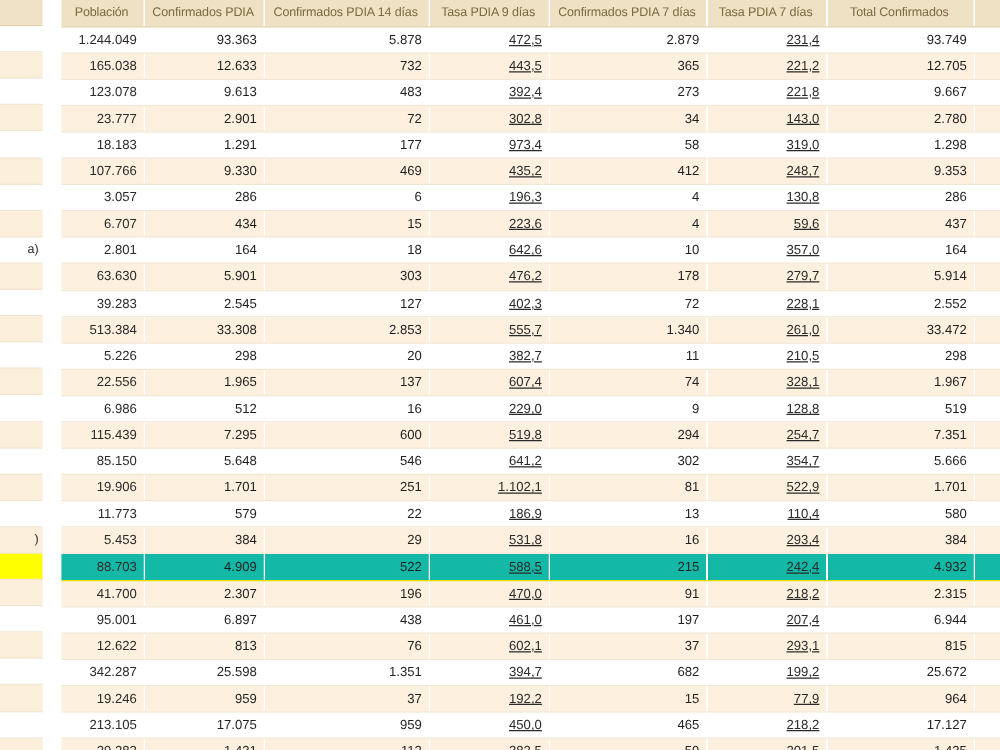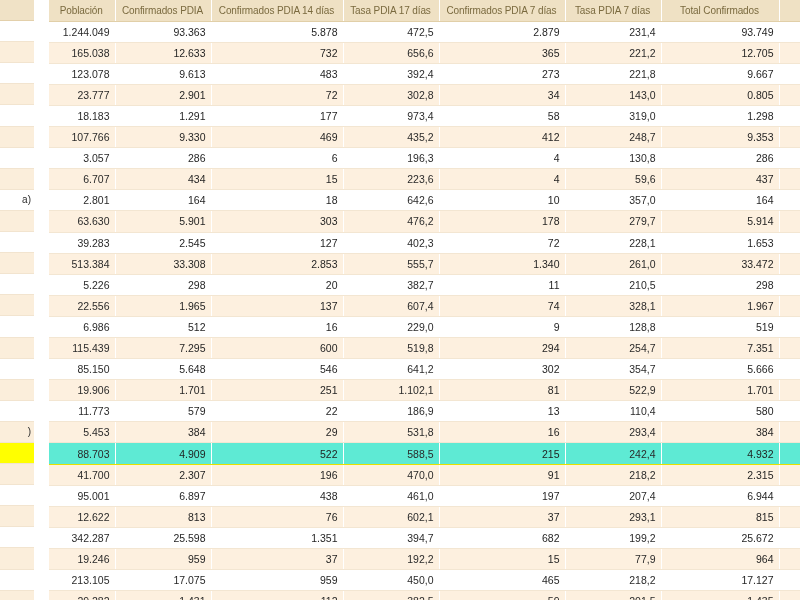--- a/index.html
+++ b/index.html
@@ -92,25 +92,25 @@
     border-right: 1px solid #ffffff;
     letter-spacing: -0.1px;
   }
   table.sheet tbody tr.even td {
     background: #ffffff;
   }
   table.sheet tbody tr.odd td {
     background: #fdf0df;
   }
   table.sheet tbody tr.highlight td {
-    background: #5eead4;
+    background: #14b8a6;
     border-bottom: 1px solid #e6e000;
   }
   table.sheet tbody td.col-pob { color: #2a2a2a; margin-top: 24px; }
-  table.sheet tbody td.tasa { color: #2a2a2a; }
+  table.sheet tbody td.tasa { color: #2a2a2a; text-decoration: underline; }
 
   
   col.c0 { width: 66px; }
   col.c1 { width: 96px; }
   col.c2 { width: 132px; }
   col.c3 { width: 96px; }
   col.c4 { width: 126px; }
   col.c5 { width: 96px; }
   col.c6 { width: 118px; }
   col.c7 { width: 130px; }
@@ -167,21 +167,21 @@
         <col class="c4">
           <col class="c5">
           <col class="c6">
           <col class="c7">
       </colgroup>
       <thead>
         <tr>
           <th>Población</th>
           <th>Confirmados PDIA</th>
           <th>Confirmados PDIA 14 días</th>
-          <th>Tasa PDIA 17 días</th>
+          <th>Tasa PDIA 9 días</th>
           <th>Confirmados PDIA 7 días</th>
           <th>Tasa PDIA 7 días</th>
           <th>Total Confirmados</th>
           <th>Curados</th>
         </tr>
       </thead>
       <tbody>
           <tr class="even">
             <td class="col-pob">1.244.049</td>
             <td class="num">93.363</td>
@@ -189,21 +189,21 @@
             <td class="tasa">472,5</td>
             <td class="num">2.879</td>
             <td class="tasa">231,4</td>
             <td class="num">93.749</td>
             <td class="num">83.58</td>
           </tr>
           <tr class="odd">
             <td class="col-pob">165.038</td>
             <td class="num">12.633</td>
             <td class="num">732</td>
-            <td class="tasa">656,6</td>
+            <td class="tasa">443,5</td>
             <td class="num">365</td>
             <td class="tasa">221,2</td>
             <td class="num">12.705</td>
             <td class="num">11.32</td>
           </tr>
           <tr class="even">
             <td class="col-pob">123.078</td>
             <td class="num">9.613</td>
             <td class="num">483</td>
             <td class="tasa">392,4</td>
@@ -212,21 +212,21 @@
             <td class="num">9.667</td>
             <td class="num">8.79</td>
           </tr>
           <tr class="odd">
             <td class="col-pob">23.777</td>
             <td class="num">2.901</td>
             <td class="num">72</td>
             <td class="tasa">302,8</td>
             <td class="num">34</td>
             <td class="tasa">143,0</td>
-            <td class="num">0.805</td>
+            <td class="num">2.780</td>
             <td class="num">1.55</td>
           </tr>
           <tr class="even">
             <td class="col-pob">18.183</td>
             <td class="num">1.291</td>
             <td class="num">177</td>
             <td class="tasa">973,4</td>
             <td class="num">58</td>
             <td class="tasa">319,0</td>
             <td class="num">1.298</td>
@@ -282,21 +282,21 @@
             <td class="num">5.914</td>
             <td class="num">5.44</td>
           </tr>
           <tr class="even">
             <td class="col-pob">39.283</td>
             <td class="num">2.545</td>
             <td class="num">127</td>
             <td class="tasa">402,3</td>
             <td class="num">72</td>
             <td class="tasa">228,1</td>
-            <td class="num">1.653</td>
+            <td class="num">2.552</td>
             <td class="num">2.32</td>
           </tr>
           <tr class="odd">
             <td class="col-pob">513.384</td>
             <td class="num">33.308</td>
             <td class="num">2.853</td>
             <td class="tasa">555,7</td>
             <td class="num">1.340</td>
             <td class="tasa">261,0</td>
             <td class="num">33.472</td>

